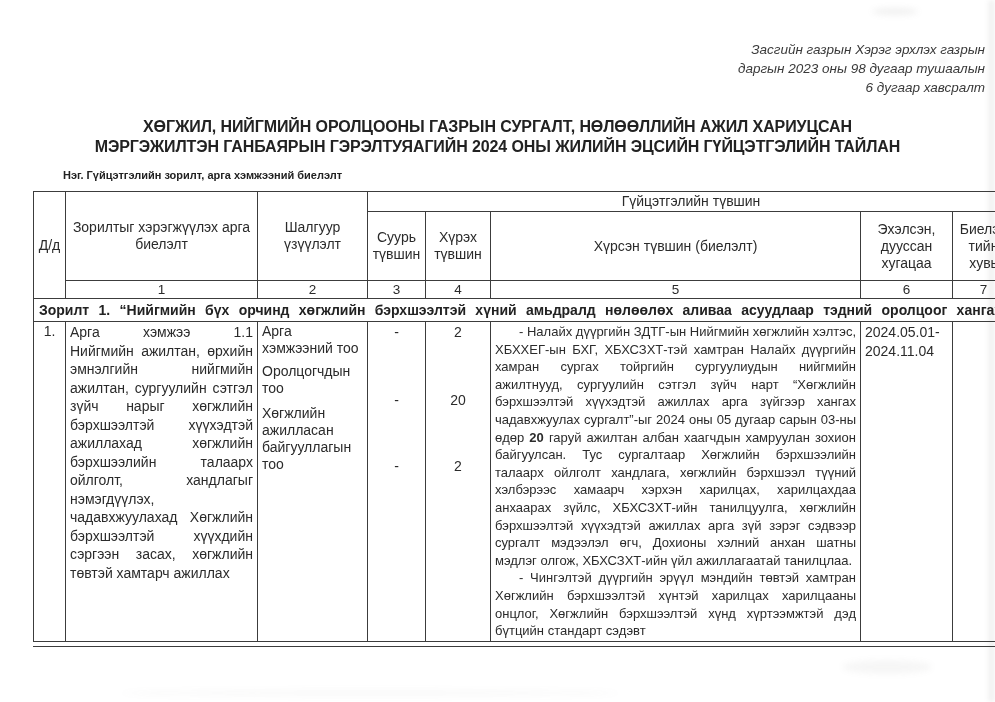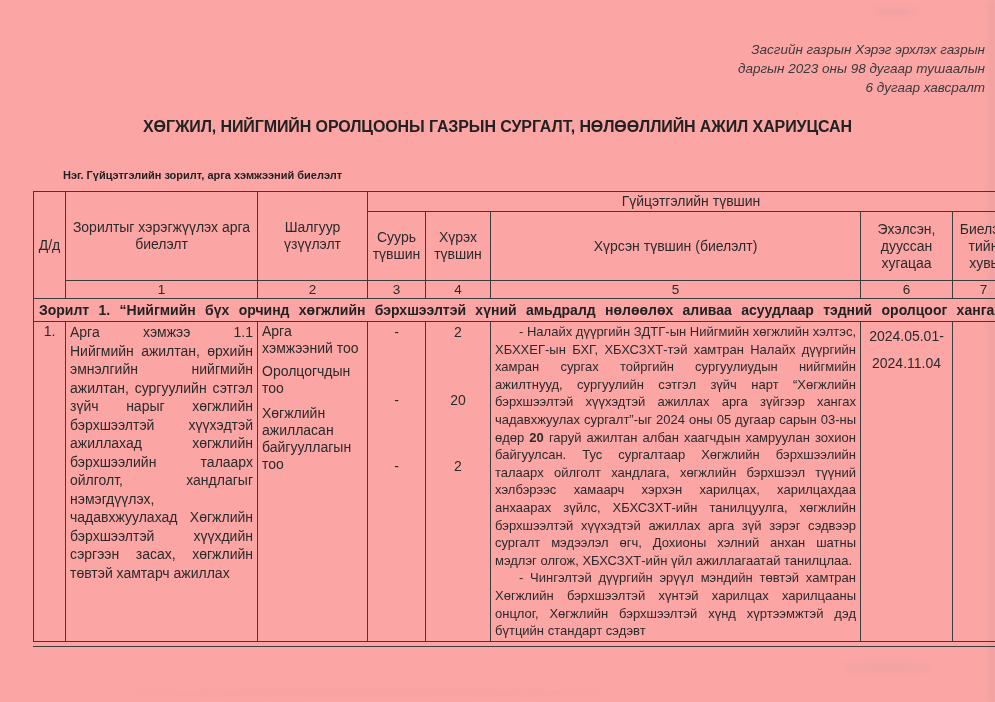--- a/index.html
+++ b/index.html
@@ -4,21 +4,21 @@
 <style>
   html,body{margin:0;padding:0;}
   body{
     width:995px;height:702px;
     font-family:"Liberation Sans", sans-serif;
     background:#e9e9e7;
   }
   .page{
     position:relative;
     width:995px;height:702px;
-    background:#fca5a5;
+    background:#ffffff;
     overflow:hidden;
     color:#2b2b2b;
   }
   
   .noise{position:absolute;background:#8a8a88;border-radius:50%;filter:blur(3px);pointer-events:none;}
   .n1{left:872px;top:8px;width:46px;height:7px;opacity:.12;}
   .n2{left:938px;top:58px;width:10px;height:5px;opacity:.14;}
   .n3{left:842px;top:660px;width:90px;height:14px;opacity:.07;}
   .n4{left:988px;top:0;width:7px;height:702px;border-radius:0;filter:blur(2px);opacity:.10;}
   .n5{left:120px;top:690px;width:500px;height:6px;opacity:.05;}
@@ -73,21 +73,21 @@
   .ind-item{margin:0;}
   .ind-2{margin-top:6px;}
   .ind-3{margin-top:8px;}
   td.baseline, td.target{text-align:center;line-height:18.5px;padding-top:3px;}
   .val{margin:0;}
   .val-2{margin-top:49px;}
   .val-3{margin-top:48px;}
   td.achieved{padding:3px 7px;line-height:17.6px;font-size:13px;}
   td.achieved p{margin:0;text-indent:24px;text-align:justify;}
   td.achieved .bold-inline{font-weight:bold;}
-  td.period{text-align:center;padding-top:3px;line-height:27px;}
+  td.period{padding-top:3px;line-height:19px;}
   td.pct{}
 </style>
 </head>
 <body>
 
 <div class="page">
 
   <div class="noise n1"></div>
   <div class="noise n2"></div>
   <div class="noise n3"></div>
@@ -95,20 +95,21 @@
   <div class="noise n5"></div>
 
   <div class="annotation">
     <div>Засгийн газрын Хэрэг эрхлэх газрын</div>
     <div>даргын 2023 оны 98 дугаар тушаалын</div>
     <div>6 дугаар хавсралт</div>
   </div>
 
   <div class="title">
     <div>ХӨГЖИЛ, НИЙГМИЙН ОРОЛЦООНЫ ГАЗРЫН СУРГАЛТ, НӨЛӨӨЛЛИЙН АЖИЛ ХАРИУЦСАН</div>
+    <div>МЭРГЭЖИЛТЭН ГАНБАЯРЫН ГЭРЭЛТУЯАГИЙН 2024 ОНЫ ЖИЛИЙН ЭЦСИЙН ГҮЙЦЭТГЭЛИЙН ТАЙЛАН</div>
   </div>
 
   <div class="section-heading">Нэг. Гүйцэтгэлийн зорилт, арга хэмжээний биелэлт</div>
 
   <div class="table-wrap">
     <table class="report">
       <colgroup>
         <col style="width:32px">
           <col style="width:192px">
           <col style="width:110px">

